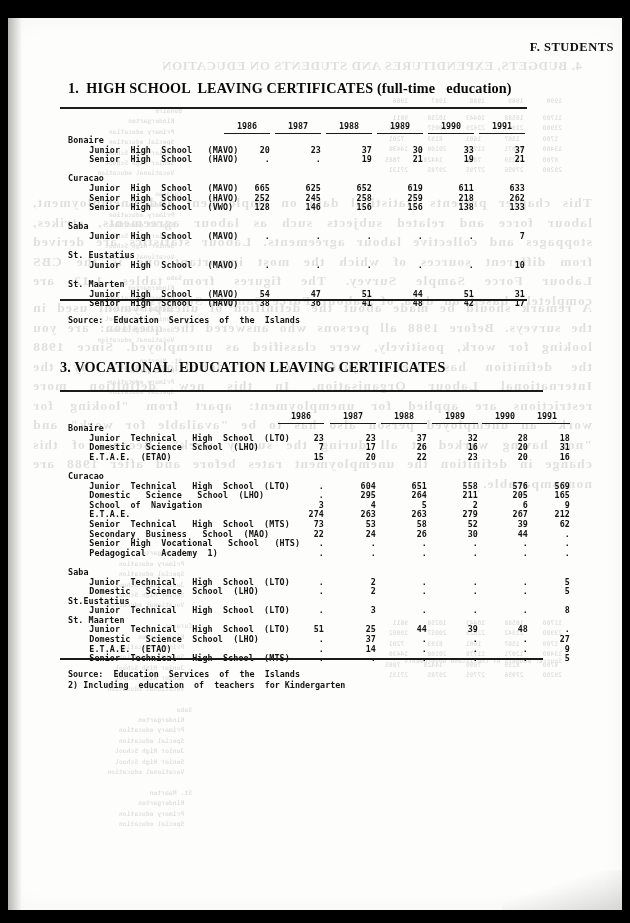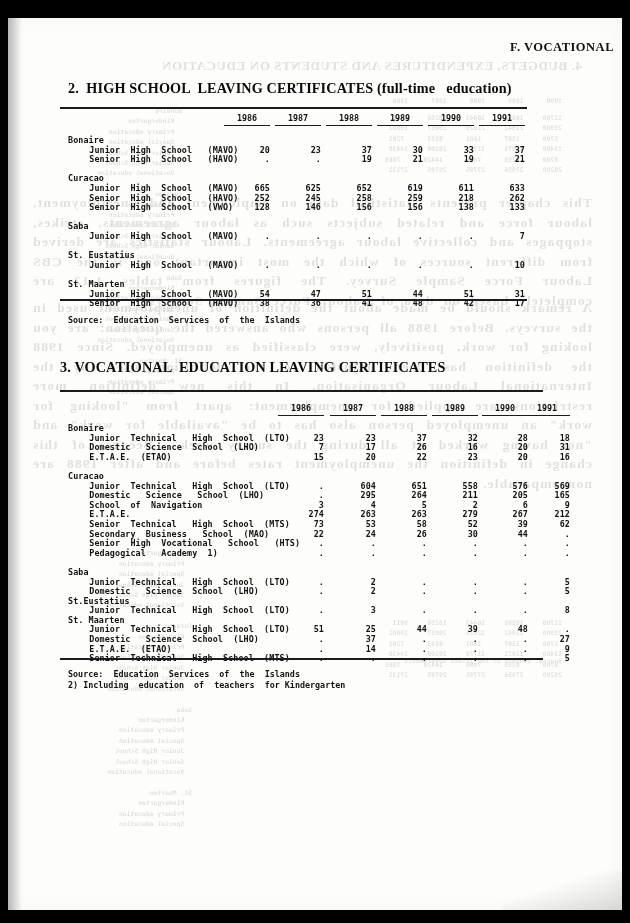--- a/index.html
+++ b/index.html
@@ -126,20 +126,21 @@
     line-height: 9.6px;
     color: #121212;
     white-space: pre;
     font-weight: bold;
     letter-spacing: 0.1px;
   }
 
   .hdr-row {
     position: absolute;
     height: 14px;
+    margin-top: 8px;
   }
   .hdr-cell {
     position: absolute;
     font-family: "DejaVu Sans Mono", monospace;
     font-size: 8.4px;
     font-weight: bold;
     color: #121212;
     text-align: center;
     padding-bottom: 2px;
     border-bottom: 1.4px solid #1b1b1b;
@@ -252,23 +253,23 @@
 
 St. Maarten
   Kindergarten
   Primary education
   Special education</div>
     <div class="ghost-mono" style="left:60px; top:638px;">Source: Budgets of the Island Governments</div>
   </div>
 
   <div class="content">
 
-    <div id="running-head">F. VOCATIONAL</div>
-
-    <div class="section-title" id="title-2">2.  HIGH SCHOOL  LEAVING CERTIFICATES (full-time   education)</div>
+    <div id="running-head">F. STUDENTS</div>
+
+    <div class="section-title" id="title-2">1.  HIGH SCHOOL  LEAVING CERTIFICATES (full-time   education)</div>
 
     <div class="rule" style="left:52px; top:89px; width:467px;"></div>
 
     <div class="hdr-row" style="left:0; top:95px; width:614px;">
       <div class="hdr-cell" style="left:216px;">1986</div>
       <div class="hdr-cell" style="left:267px;">1987</div>
       <div class="hdr-cell" style="left:318px;">1988</div>
       <div class="hdr-cell" style="left:369px;">1989</div>
       <div class="hdr-cell" style="left:420px;">1990</div>
       <div class="hdr-cell" style="left:471px;">1991</div>

